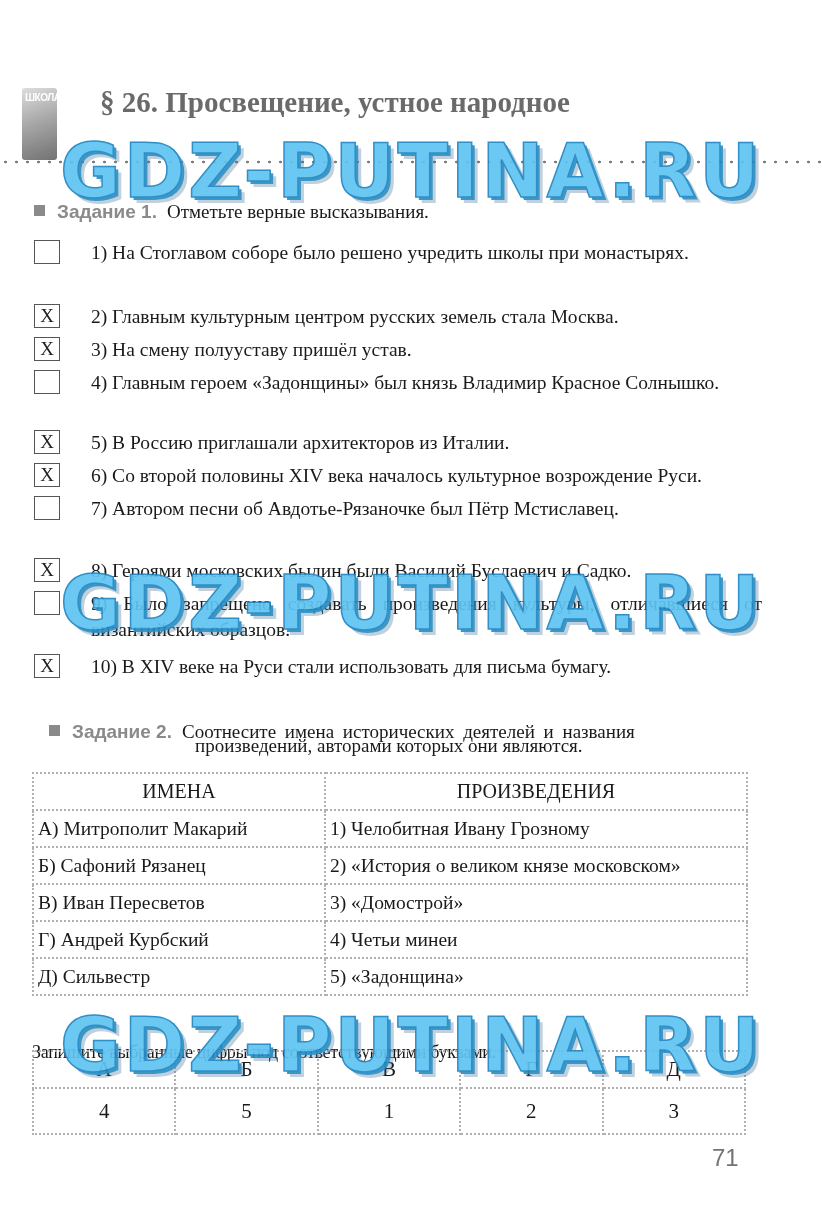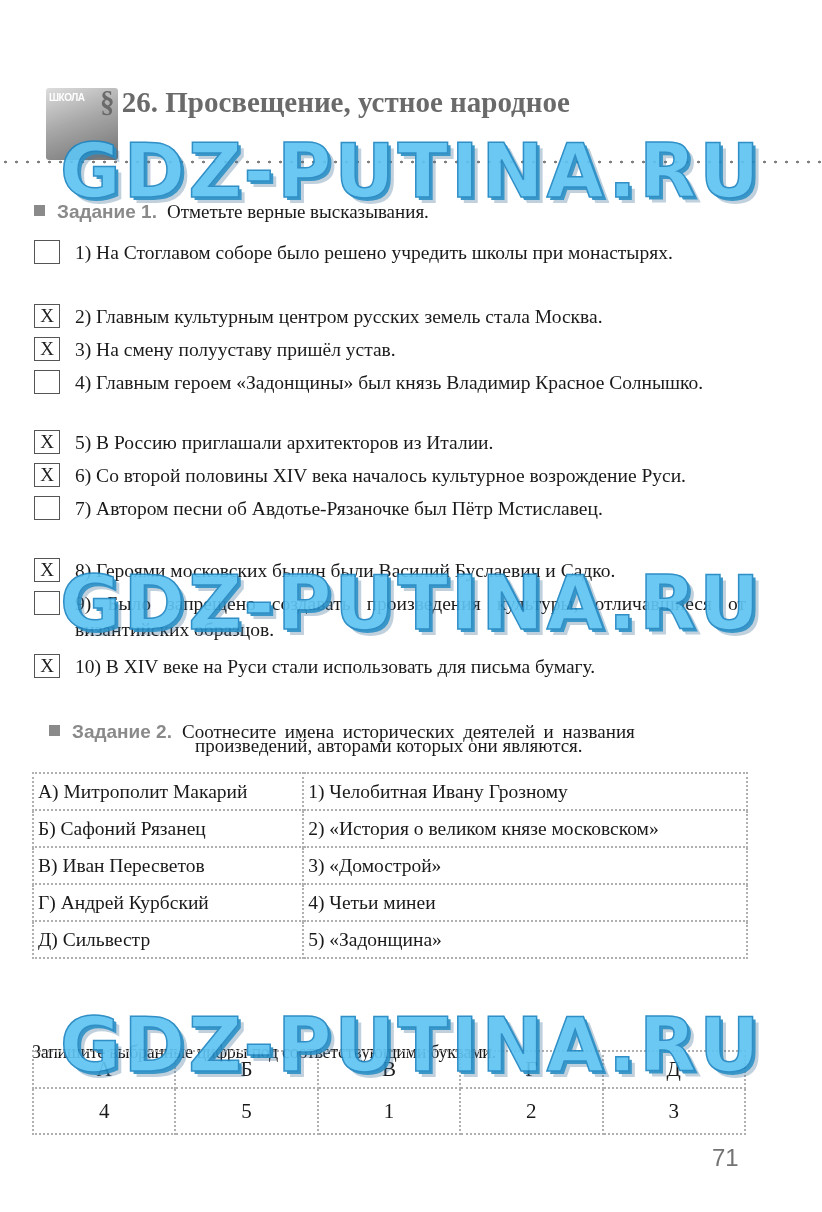--- a/index.html
+++ b/index.html
@@ -5,23 +5,23 @@
     html, body { margin: 0; padding: 0; background: #ffffff; }
     body {
       width: 822px; height: 1212px; position: relative; overflow: hidden;
       font-family: "Liberation Serif", "DejaVu Serif", serif;
       color: #1a1a1a;
     }
     .abs { position: absolute; }
 
     
     .logo {
-      left: 22px; top: 88px; width: 72px; height: 72px;
+      left: 22px; top: 88px; width: 35px; height: 72px;
       background: linear-gradient(160deg, #d8d8d8 0%, #9a9a9a 45%, #5a5a5a 100%);
-      border-radius: 3px; opacity: 0.85; margin-left: 24px;
+      border-radius: 3px; opacity: 0.85;
     }
     .logo-label {
       position: absolute; top: 4px; left: 3px; font-family: "Liberation Sans", sans-serif;
       font-size: 10px; font-weight: bold; color: #ffffff; letter-spacing: -0.5px;
     }
     .title {
       left: 100px; top: 84px; font-family: Liberation Serif, serif;
       font-size: 29px; font-weight: bold; color: #6a6a6a; line-height: 36px; white-space: nowrap;
     }
     .dotted-rule {
@@ -37,21 +37,21 @@
     .task-bullet {
       display: inline-block; width: 11px; height: 11px; background: #8a8a8a;
       margin-right: 12px; vertical-align: 2px;
     }
     .task-label {
       font-family: "Liberation Sans", "DejaVu Sans", sans-serif; font-weight: bold;
       color: #8a8a8a; margin-right: 10px;
     }
 
     
-    .stmt { left: 34px; width: 712px; font-size: 19.5px; line-height: 26px; }
+    .stmt { left: 34px; width: 712px; font-size: 19.5px; line-height: 26px; padding-left: 16px; }
     .cbox {
       position: absolute; left: 0; top: 0; width: 26px; height: 24px;
       border: 1.5px solid #555; box-sizing: border-box; background: #fff;
       text-align: center; font-size: 19px; line-height: 21px; color: #222;
     }
     .stmt-text {
       margin-left: 41px; text-align: justify; text-align-last: left;
     }
 
     
@@ -134,20 +134,24 @@
   <div class="stmt-text">10) В XIV веке на Руси стали использовать для письма бумагу.</div>
 </div>
 
 <div class="abs task-head" style="left:34px; top:720px;padding-left:15px;">
   <span class="task-bullet"></span><span class="task-label">Задание 2.</span><span style="word-spacing:4px;">Соотнесите имена исторических деятелей и названия</span>
 </div>
 <div class="abs task-head" style="left:195px; top:734px;">произведений, авторами которых они являются.</div>
 
 <table class="abs dtable" style="left:32px; top:772px; width:716px;">
   <tbody>
+      <tr>
+    <td class="hd" style="width:282px;">ИМЕНА</td>
+    <td class="hd">ПРОИЗВЕДЕНИЯ</td>
+  </tr>
   <tr>
     <td>А) Митрополит Макарий</td>
     <td>1) Челобитная Ивану Грозному</td>
   </tr>
   <tr>
     <td>Б) Сафоний Рязанец</td>
     <td>2) «История о великом князе московском»</td>
   </tr>
   <tr>
     <td>В) Иван Пересветов</td>

